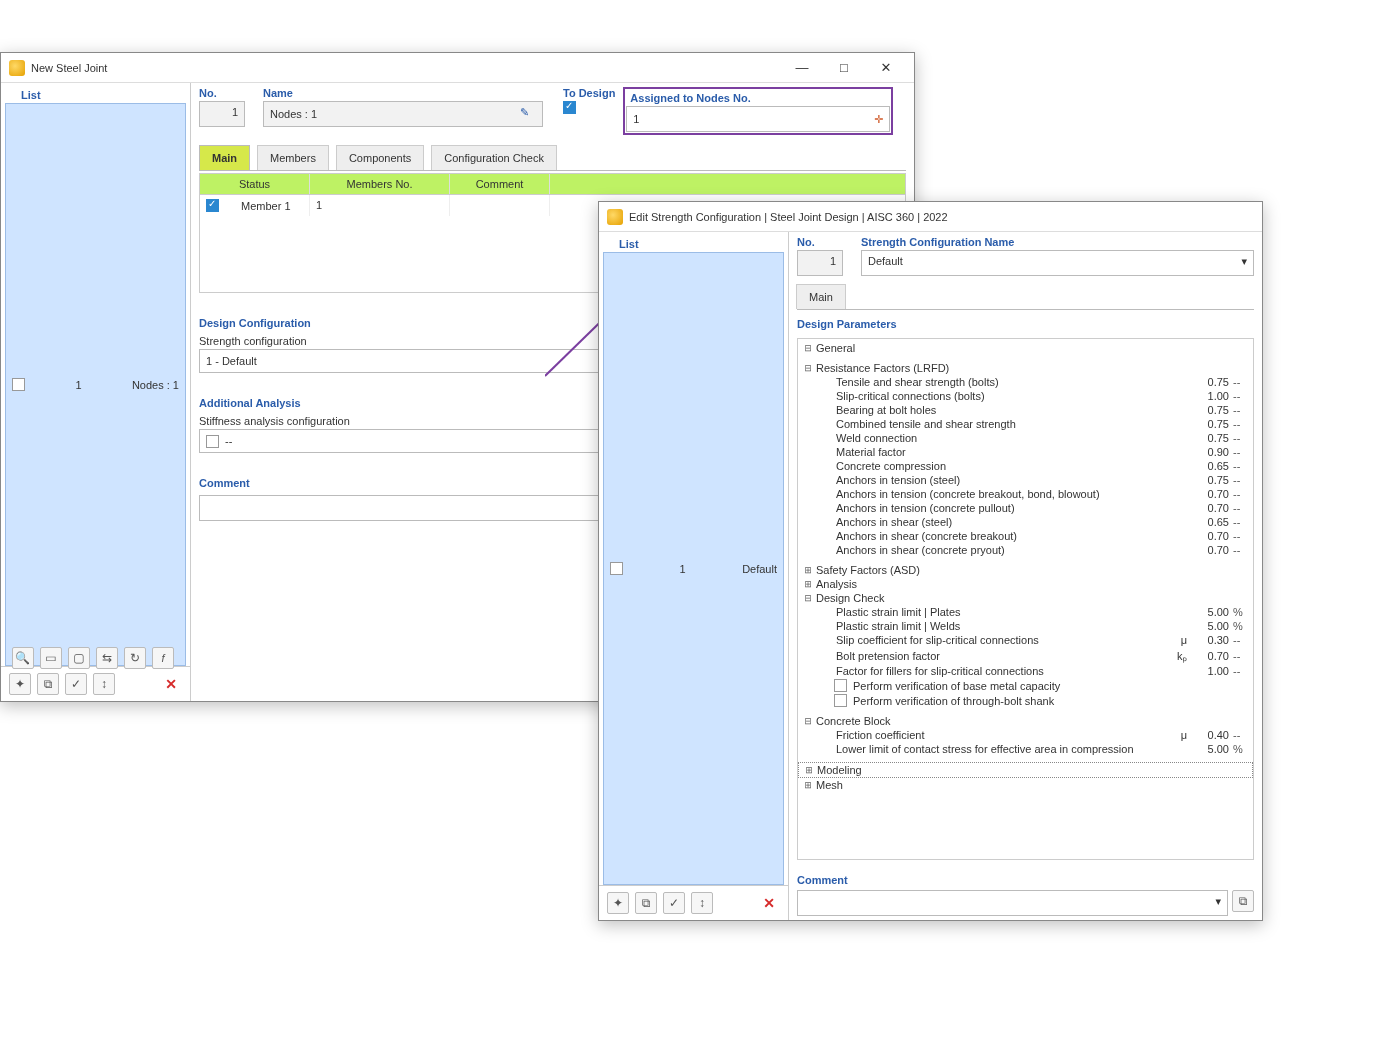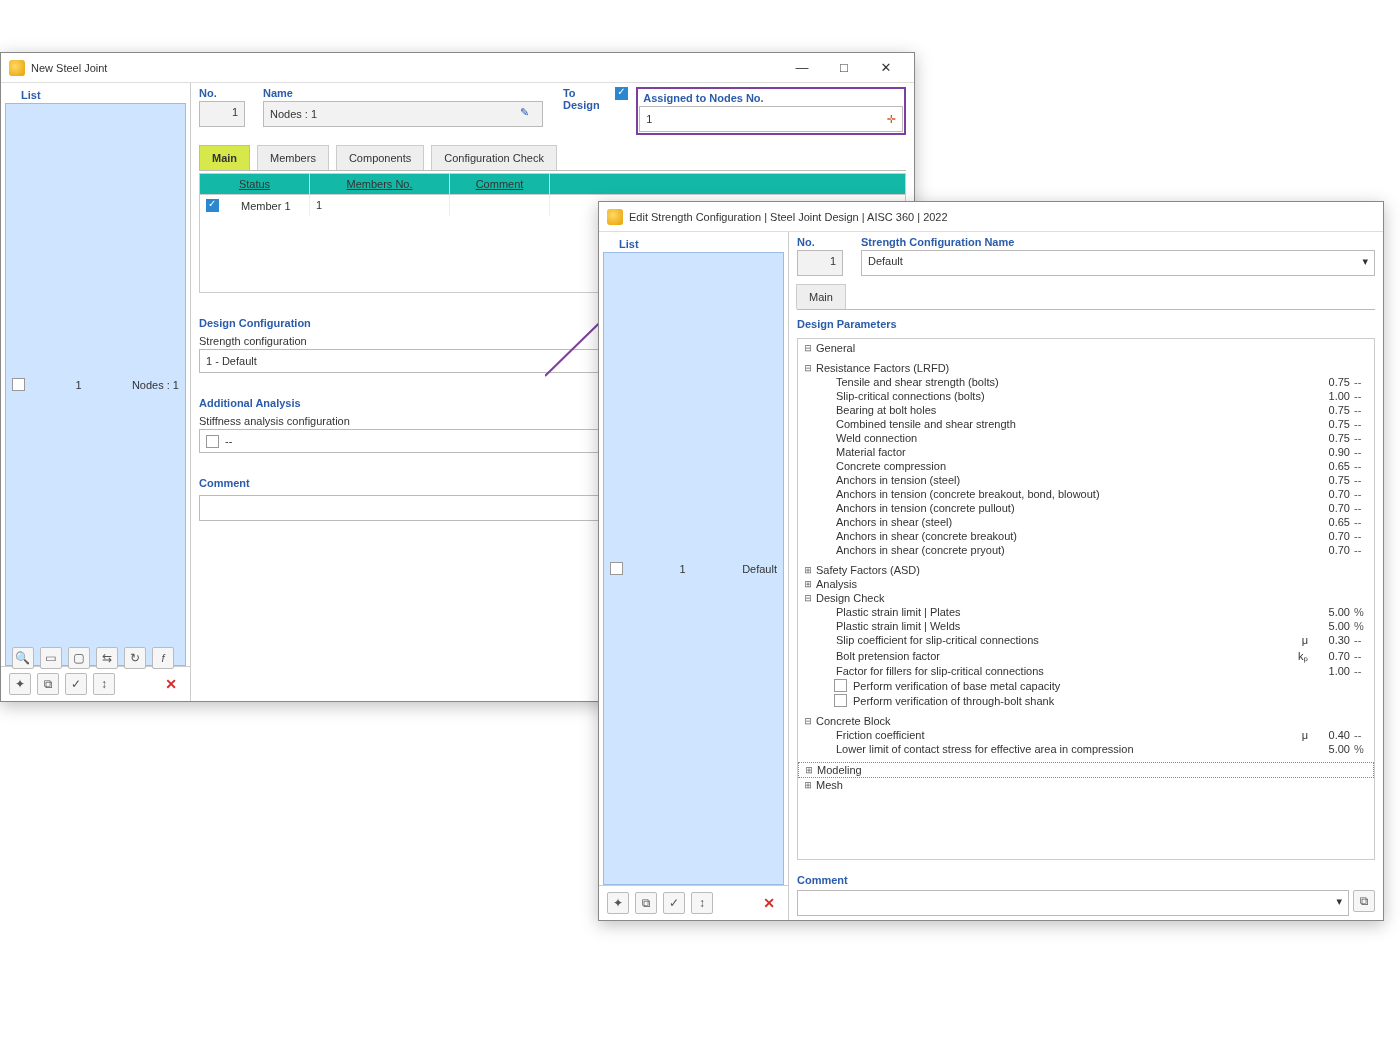--- a/index.html
+++ b/index.html
@@ -1,20 +1,20 @@
 <!DOCTYPE html>
 <html><head>
 <meta charset="utf-8">
 <style>
 * { box-sizing: border-box; margin: 0; padding: 0; font-family: "Segoe UI", Tahoma, sans-serif; font-size: 11px; }
 body { background: #fff; width: 1400px; height: 1050px; position: relative; color: #333; }
 
 .window { position: absolute; background: #fff; border: 1px solid #888; box-shadow: 0 4px 16px rgba(0,0,0,0.25); }
 .w1 { left: 0; top: 24px; width: 915px; height: 650px; margin-top: 28px; }
-.w2 { left: 598px; top: 201px; width: 786px; height: 720px; }
+.w2 { left: 598px; top: 201px; width: 665px; height: 720px; }
 
 .titlebar { height: 30px; display: flex; align-items: center; padding: 0 8px; background: #fff; border-bottom: 1px solid #ddd; }
 .titlebar .tbtns { margin-left: auto; display: flex; gap: 2px; }
 .tbtn { width: 40px; height: 24px; display: flex; align-items: center; justify-content: center; font-size: 13px; color: #333; }
 .app-icon { width: 16px; height: 16px; background: radial-gradient(circle at 6px 6px, #ffd966, #e5a000); border-radius: 3px; margin-right: 6px; }
 
 .body1 { display: flex; height: calc(100% - 30px); }
 .leftcol { width: 190px; border-right: 1px solid #ccc; display: flex; flex-direction: column; }
 .listhdr { color: #2a5caa; font-weight: 600; padding: 6px 20px 2px; }
 .listrow { display:flex; align-items:center; gap:6px; padding:3px 6px; margin:0 4px; }
@@ -41,31 +41,31 @@
 .assigned { width:270px; border:2px solid #7b3fa0; padding:1px; }
 .assigned .inp { display:flex; align-items:center; justify-content:space-between; }
 
 .tabs { display:flex; border-bottom:1px solid #bbb; margin-top:8px;gap:8px; }
 .tab { padding:6px 12px; border:1px solid transparent; border-bottom:none; color:#333; }
 .tab.active { background:#d6e84a; border-color:#bbb; font-weight:600; }
 .tab:not(.active) { background:#eee; border-color:#ccc; margin-left:-1px; }
 
 .sectionlbl { color:#2a5caa; font-weight:600; margin:8px 0 4px; }
 .membtbl { border:1px solid #ccc; }
-.membtbl .hdr { display:flex; background:#14b8a6; border-bottom:1px solid #ccc;text-decoration:underline; }
+.membtbl .hdr { display:flex; background:#bef264; border-bottom:1px solid #ccc; }
 .membtbl .hdr div { padding:4px 6px; border-right:1px solid #ddd; text-align:center; }
 .membtbl .row { display:flex; }
 .membtbl .row div { padding:4px 6px; border-right:1px solid #eee; }
 .c1{width:110px}.c2{width:140px}.c3{width:100px}
 
 .cfgrow { display:flex; align-items:center; gap:4px; }
 .sel { flex:1; border:1px solid #bbb; background:#fff; padding:3px 6px; height:24px; display:flex; align-items:center; justify-content:space-between; }
 .hilite { border:2px solid #7b3fa0; }
 
-.todesign { display:flex; flex-direction:row; align-items:flex-start; }
+.todesign { display:flex; flex-direction:column; align-items:flex-start; }
 .rightimg { position:absolute; right:30px; top:160px; width:50px; height:50px; background:linear-gradient(135deg,#ddd,#aaa); border:1px solid #999; }
 
 .w2 .body2 { display:flex; height:calc(100% - 30px); }
 .w2 .leftcol2 { width:190px; border-right:1px solid #ccc; display:flex; flex-direction:column; }
 .w2 .rightcol2 { flex:1; display:flex; flex-direction:column; padding:4px 8px; }
 .paramtree { border:1px solid #ccc; background:#fff; margin-top:4px; flex:1; overflow:auto; padding:2px 0; }
 .tnode { display:flex; align-items:center; padding:1px 4px; }
 .tnode .exp { width:12px; text-align:center; color:#666; font-size:9px; }
 .tnode.group { color:#333; font-weight:400; }
 .tnode .nm { flex:1; padding-left:2px; }

